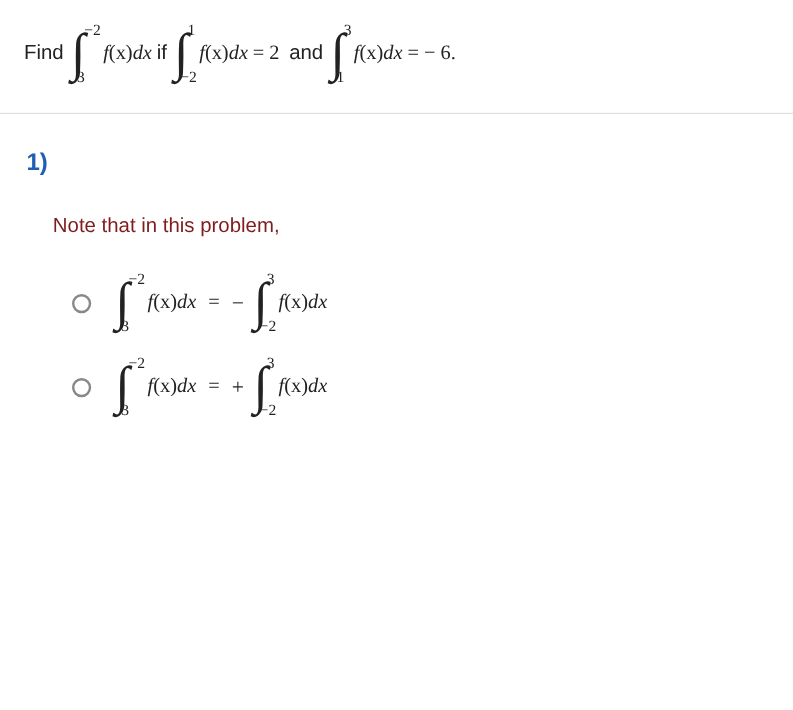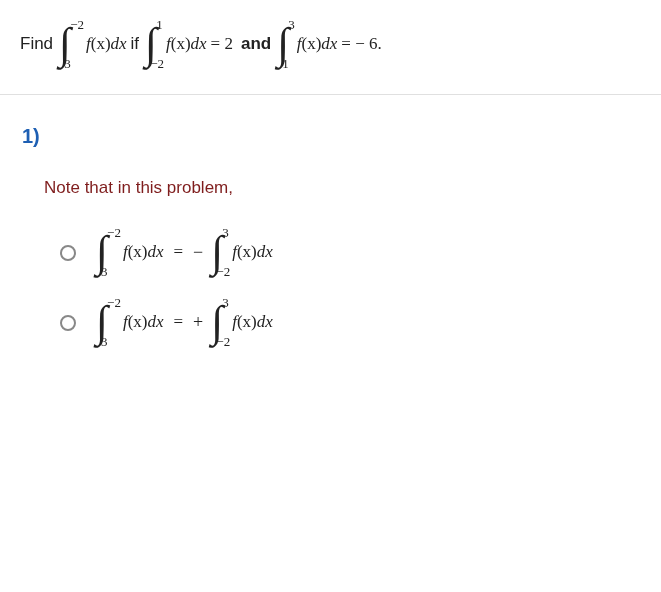--- a/index.html
+++ b/index.html
@@ -123,21 +123,21 @@
     <span class="int-bounds">
       <span class="int-upper">1</span>
       <span class="int-lower">−2</span>
     </span>
     <span class="integrand">
       <span>f</span><span class="upright">(x)</span><span>d</span><span>x</span>
     </span>
   </span>
 
   <span class="mtext">= 2</span>
-  <span style="margin-left:4px;font-weight:bold;">and</span>
+  <span style="margin-left:4px;">and</span>
 
   <span class="int-block">
     <span class="int-sym">∫</span>
     <span class="int-bounds">
       <span class="int-upper">3</span>
       <span class="int-lower">1</span>
     </span>
     <span class="integrand">
       <span>f</span><span class="upright">(x)</span><span>d</span><span>x</span>
     </span>

